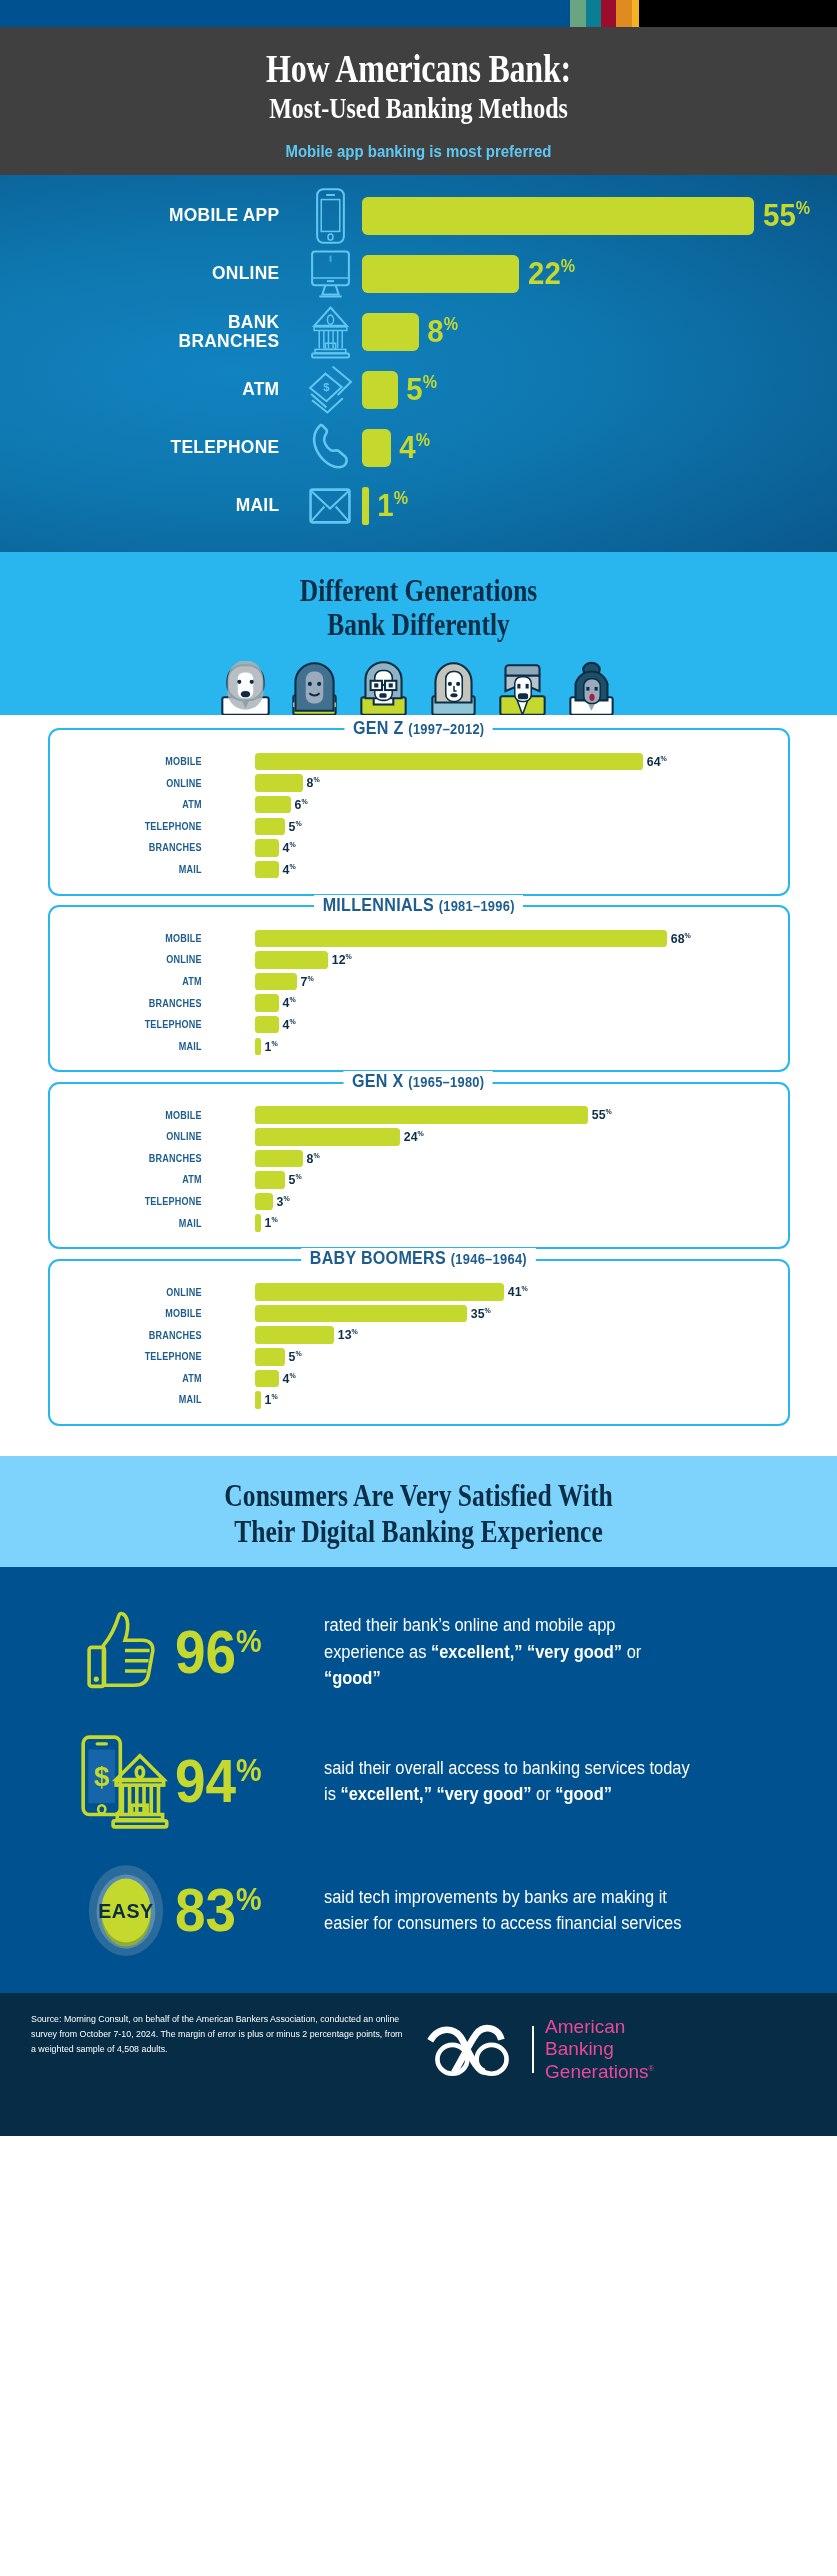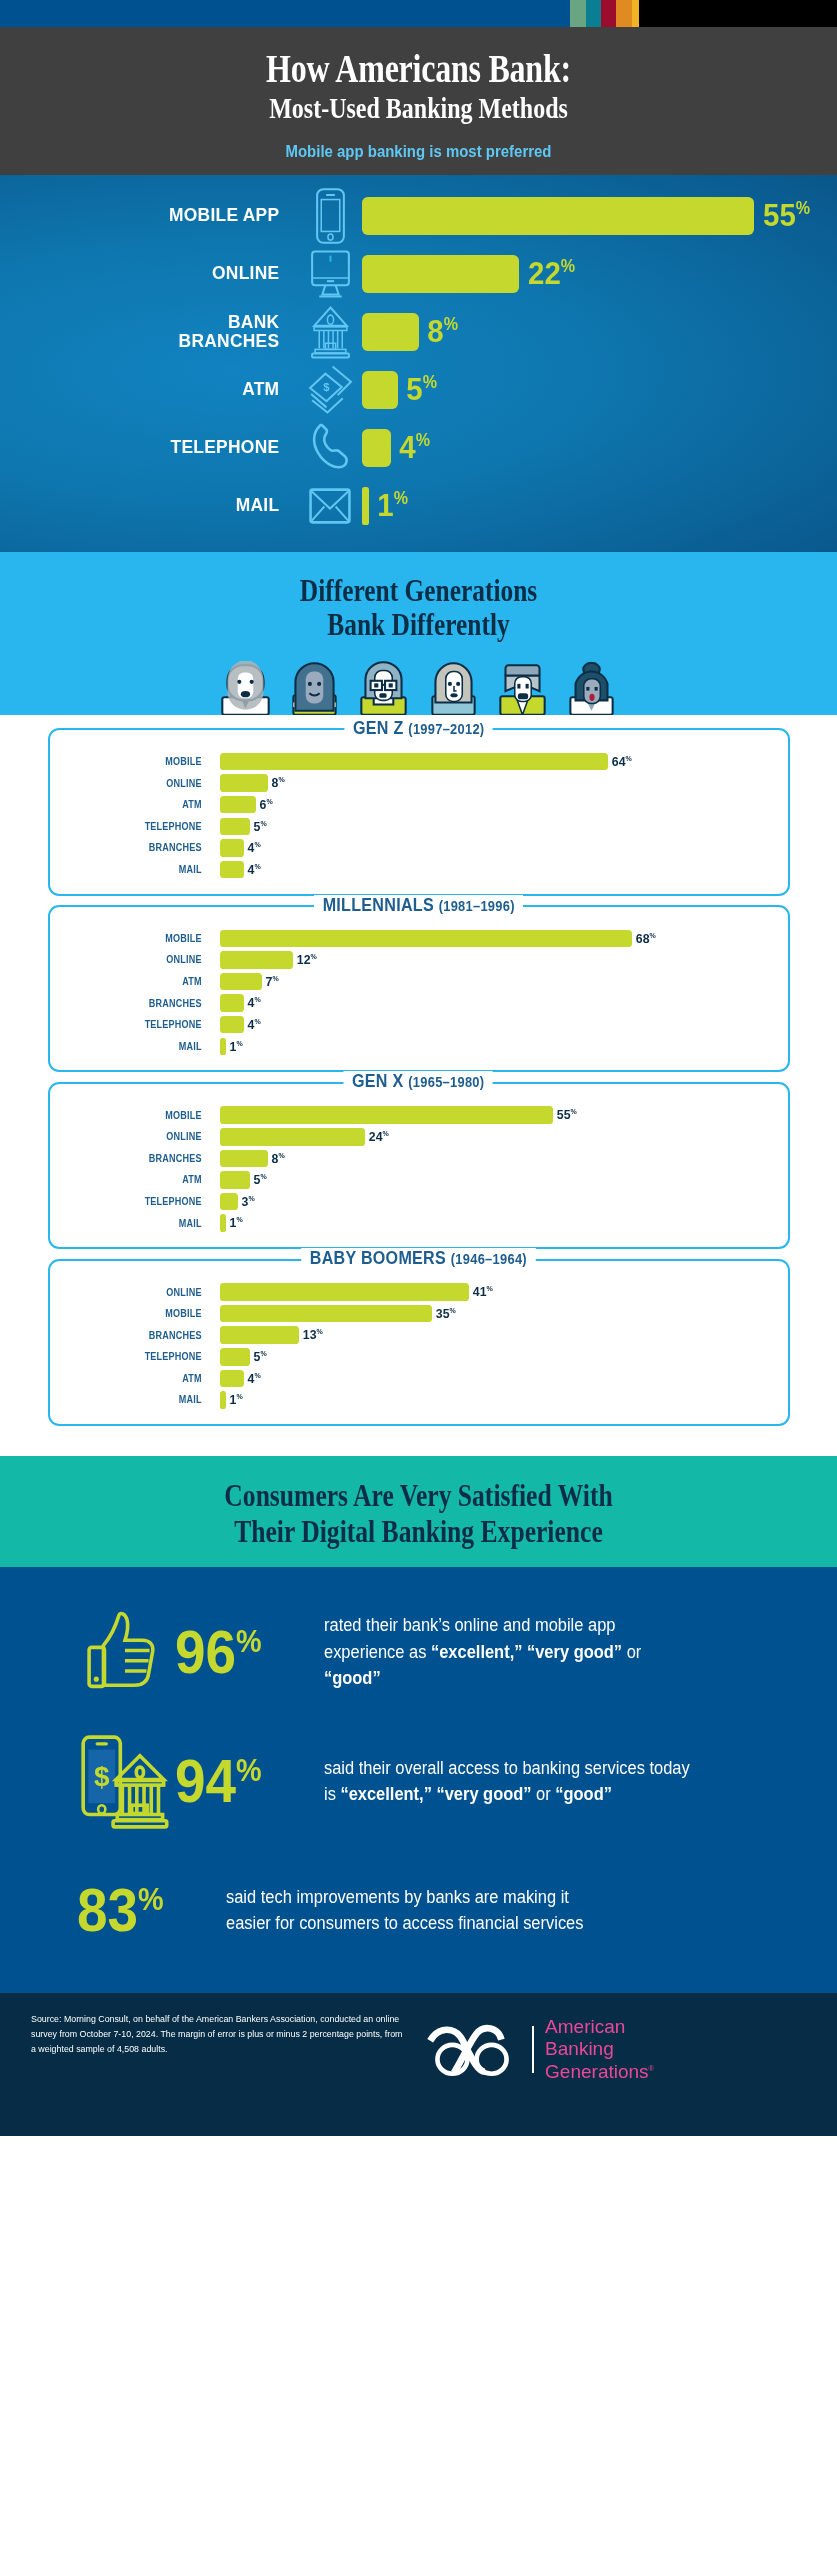--- a/index.html
+++ b/index.html
@@ -157,34 +157,34 @@
   .grow .glbl {
     width:170px;
     text-align:right;
     padding-right:9.3px;
     color:#1e5d8f;
     font-size:10.3px;
     font-weight:bold;
     letter-spacing:0.2px;
     transform:scaleX(0.88);
   }
-  .grow .gbarwrap { flex:1 1 auto; display:flex; align-items:center; }
+  .grow .gbarwrap { flex:1 1 auto; display:flex; align-items:center;margin-left:35px; }
   .gbar { height:17.5px; background:#c4d82e; border-radius:3.6px; }
   .gval {
     color:#0b2d46;
     font-size:13.4px;
     font-weight:bold;
     margin-left:3.6px;
     white-space:nowrap;
     transform:scaleX(0.92);
   }
   .gval sup { font-size:7.7px; vertical-align:super; }
 
   
-  .satband { background:#14b8a6; padding:20.6px 0 17.5px; text-align:center; }
+  .satband { background:#7dd3fc; padding:20.6px 0 17.5px; text-align:center; }
   .satband h2 {
     font-family:"Liberation Serif", serif;
     color:#0b2d46;
     font-size:32px;
     font-weight:bold;
     line-height:1.14;
     transform:scaleX(0.80);
   }
   .satstats { background:#00518f; padding:20.6px 0 18.5px; }
   .srow { display:flex; align-items:center; padding:3.1px 0 3.1px 77px; min-height:129px; }
@@ -653,20 +653,29 @@
             <rect x="100" y="142" width="30" height="16"></rect>
             <rect x="72" y="160" width="88" height="10"></rect>
             <rect x="64" y="172" width="104" height="12" rx="3"></rect>
           </g>
         </svg>
       </div>
       <div class="spct">94<sup>%</sup></div>
       <div class="stext">said their overall access to banking services today is <b>“excellent,” “very good”</b> or <b>“good”</b></div>
     </div>
     <div class="srow">
+      <div class="sico">
+        <svg width="96" height="98" viewBox="0 0 186 190">
+          <ellipse cx="93" cy="96" rx="72" ry="88" fill="#4f82a8" opacity="0.55"></ellipse>
+          <ellipse cx="93" cy="98" rx="57" ry="72" fill="#6b9ab8" opacity="0.7"></ellipse>
+          <ellipse cx="93" cy="104" rx="48" ry="62" fill="#8fae30"></ellipse>
+          <ellipse cx="93" cy="96" rx="48" ry="62" fill="#c4d82e"></ellipse>
+          <text x="93" y="110" font-size="38" font-weight="bold" fill="#0b2d46" text-anchor="middle" font-family="Liberation Sans, sans-serif" letter-spacing="1">EASY</text>
+        </svg>
+      </div>
       <div class="spct">83<sup>%</sup></div>
       <div class="stext">said tech improvements by banks are making it easier for consumers to access financial services</div>
     </div>
   </section>
 
 <footer class="footer">
   <div class="src">Source: Morning Consult, on behalf of the American Bankers Association, conducted an online survey from October 7-10, 2024. The margin of error is plus or minus 2 percentage points, from a weighted sample of 4,508 adults.</div>
   <div class="logo">
     <svg width="98" height="56" viewBox="0 0 190 108">
       <g fill="none" stroke="#ffffff" stroke-width="9">

